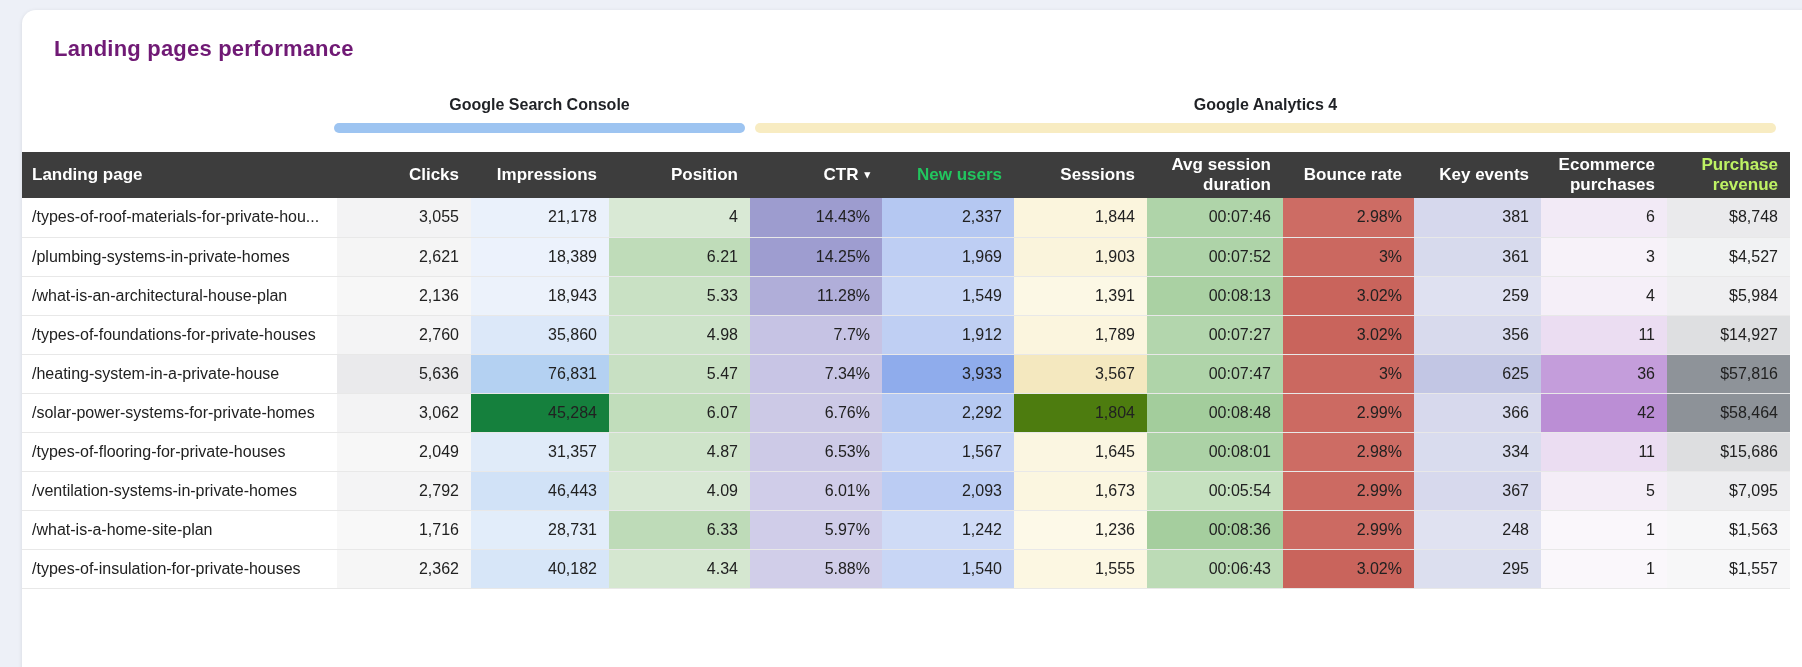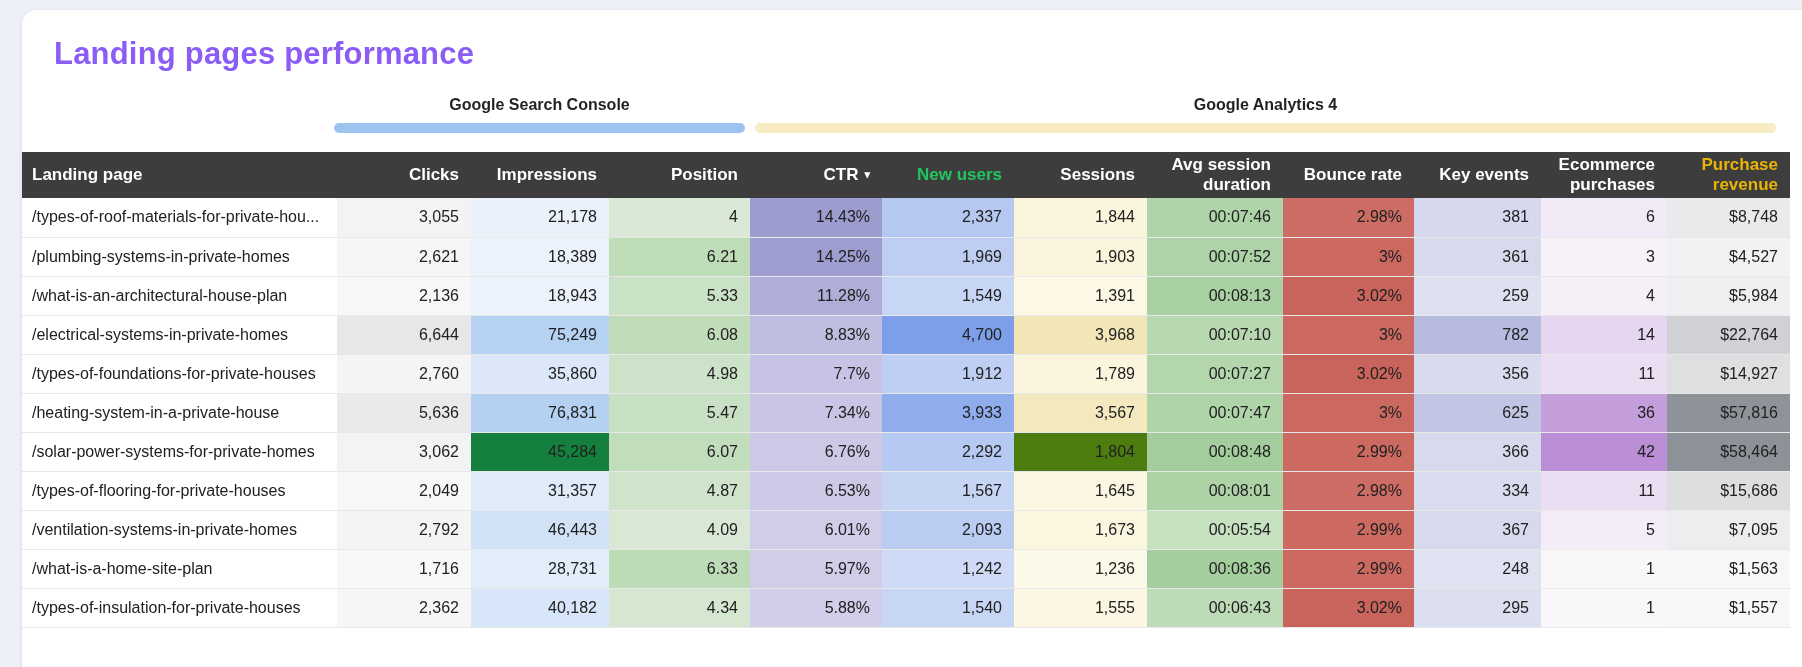--- a/index.html
+++ b/index.html
@@ -13,24 +13,24 @@
     position: absolute;
     left: 22px; top: 10px;
     width: 1800px; height: 700px;
     background: #ffffff;
     border-radius: 14px;
     box-shadow: 0 1px 4px rgba(0,0,0,0.10);
   }
   .report-title {
     position: absolute;
     left: 32px; top: 26px;
-    font-size: 31px;
+    font-size: 22px;
     font-weight: bold;
     letter-spacing: 0.2px;
-    color: #8b5cf6;
+    color: #701a75;
   }
   .group { position: absolute; top: 86px; text-align: center; }
   .group-label {
     font-size: 16px;
     font-weight: bold;
     color: #1f2125;
     margin-bottom: 9px;
     white-space: nowrap;
   }
   .group-bar { height: 10px; border-radius: 5px; }
@@ -104,21 +104,21 @@
           <th class="right" style="background: rgb(61, 61, 61); color: rgb(255, 255, 255);"><span>Clicks</span></th>
           <th class="right" style="background: rgb(61, 61, 61); color: rgb(255, 255, 255);"><span>Impressions</span></th>
           <th class="right" style="background: rgb(61, 61, 61); color: rgb(255, 255, 255);"><span>Position</span></th>
           <th class="right" style="background: rgb(61, 61, 61); color: rgb(255, 255, 255);"><span>CTR</span><span class="sort-icon">▾</span></th>
           <th class="right" style="background: rgb(61, 61, 61); color: #22c55e;"><span>New users</span></th>
           <th class="right" style="background: rgb(61, 61, 61); color: rgb(255, 255, 255);"><span>Sessions</span></th>
           <th class="right" style="background: rgb(61, 61, 61); color: rgb(255, 255, 255);"><span>Avg session duration</span></th>
           <th class="right" style="background: rgb(61, 61, 61); color: rgb(255, 255, 255);"><span>Bounce rate</span></th>
           <th class="right" style="background: rgb(61, 61, 61); color: rgb(255, 255, 255);"><span>Key events</span></th>
           <th class="right" style="background: rgb(61, 61, 61); color: rgb(255, 255, 255);"><span>Ecommerce purchases</span></th>
-          <th class="right" style="background: rgb(61, 61, 61); color: #eab308;"><span>Purchase revenue</span></th>
+          <th class="right" style="background: rgb(61, 61, 61); color: #bef264;"><span>Purchase revenue</span></th>
         </tr>
       </thead>
     <tbody>
         <tr>
           <td class="left">/types-of-roof-materials-for-private-hou...</td>
           <td class="right" style="background: rgb(243, 243, 244);">3,055</td>
           <td class="right" style="background: rgb(234, 241, 251);">21,178</td>
           <td class="right" style="background: rgb(217, 233, 213);">4</td>
           <td class="right" style="background: rgb(157, 156, 207);">14.43%</td>
           <td class="right" style="background: rgb(181, 200, 242);">2,337</td>
@@ -151,34 +151,20 @@
           <td class="right" style="background: rgb(176, 174, 217); margin-top: 44px;">11.28%</td>
           <td class="right" style="background: rgb(200, 214, 245);">1,549</td>
           <td class="right" style="background: rgb(252, 248, 229);">1,391</td>
           <td class="right" style="background: rgb(170, 209, 163);">00:08:13</td>
           <td class="right" style="background: rgb(201, 100, 92);">3.02%</td>
           <td class="right" style="background: rgb(223, 225, 241);">259</td>
           <td class="right" style="background: rgb(245, 239, 248);">4</td>
           <td class="right" style="background: rgb(239, 239, 241);">$5,984</td>
         </tr>
         <tr>
-          <td class="left">/electrical-systems-in-private-homes</td>
-          <td class="right" style="background: rgb(231, 231, 233);">6,644</td>
-          <td class="right" style="background: rgb(182, 210, 242);">75,249</td>
-          <td class="right" style="background: rgb(193, 220, 187);">6.08</td>
-          <td class="right" style="background: rgb(191, 189, 224);">8.83%</td>
-          <td class="right" style="background: rgb(125, 159, 233);">4,700</td>
-          <td class="right" style="background: rgb(242, 229, 184);">3,968</td>
-          <td class="right" style="background: rgb(183, 216, 176);">00:07:10</td>
-          <td class="right" style="background: rgb(203, 104, 96);">3%</td>
-          <td class="right" style="background: rgb(182, 187, 223);">782</td>
-          <td class="right" style="background: rgb(230, 214, 239);">14</td>
-          <td class="right" style="background: rgb(207, 209, 212);">$22,764</td>
-        </tr>
-        <tr>
           <td class="left">/types-of-foundations-for-private-houses</td>
           <td class="right" style="background: rgb(244, 244, 245);">2,760</td>
           <td class="right" style="background: rgb(220, 232, 249);">35,860</td>
           <td class="right" style="background: rgb(205, 227, 201);">4.98</td>
           <td class="right" style="background: rgb(198, 195, 228);">7.7%</td>
           <td class="right" style="background: rgb(191, 207, 243);">1,912</td>
           <td class="right" style="background: rgb(251, 245, 222);">1,789</td>
           <td class="right" style="background: rgb(179, 214, 173);">00:07:27</td>
           <td class="right" style="background: rgb(201, 100, 92);">3.02%</td>
           <td class="right" style="background: rgb(216, 218, 237);">356</td>

